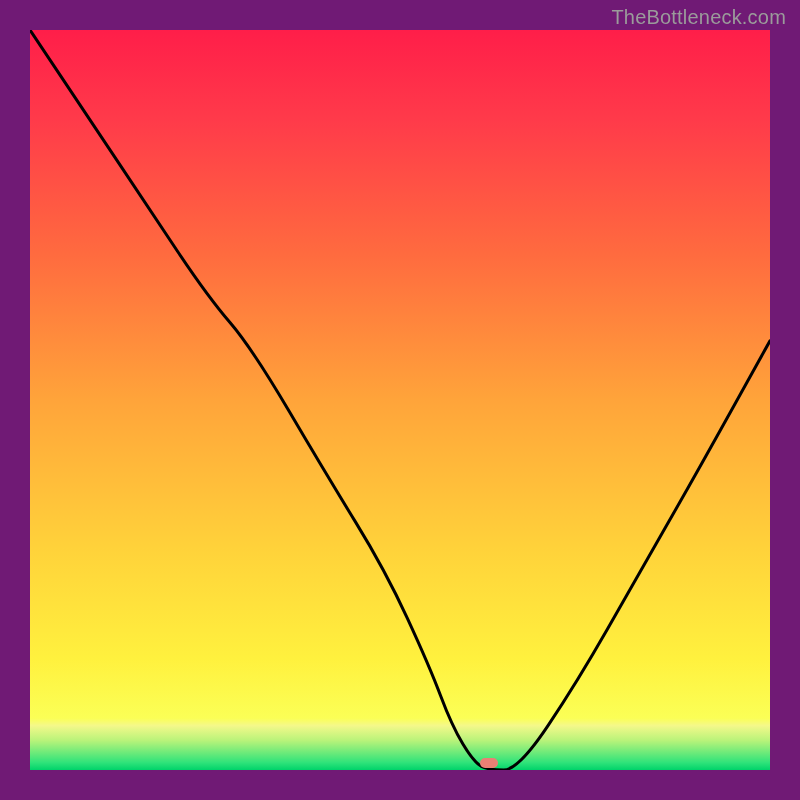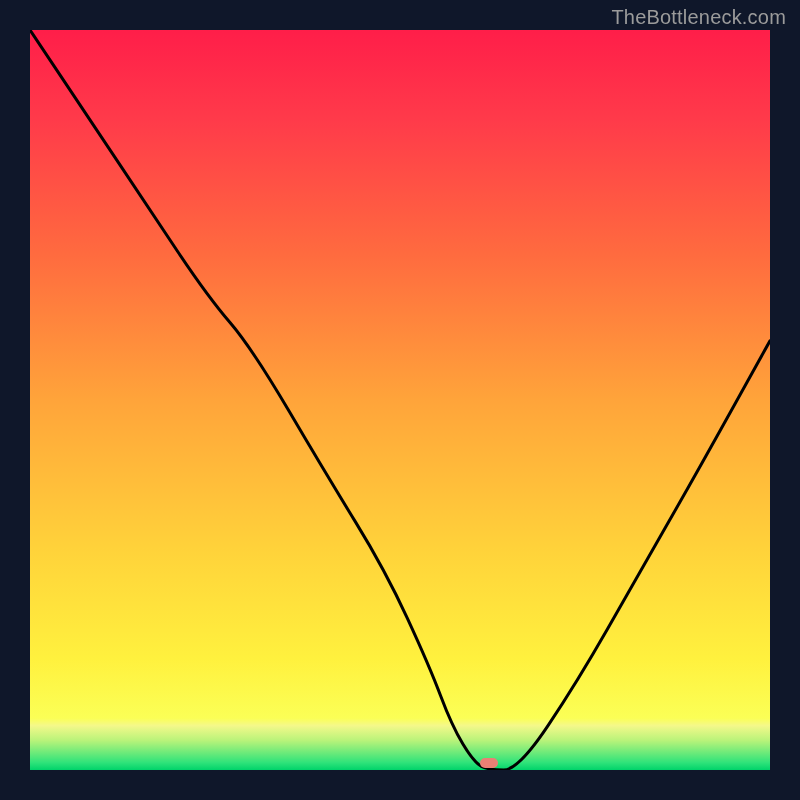--- a/index.html
+++ b/index.html
@@ -9,21 +9,21 @@
     height: 800px;
     background: #000;
     overflow: hidden;
   }
   .frame {
     position: absolute;
     left: 0;
     top: 0;
     width: 800px;
     height: 800px;
-    background: #0f172a;
+    background: #701a75;
   }
   .plot {
     position: absolute;
     left: 30px;
     top: 30px;
     width: 740px;
     height: 740px;
     overflow: hidden;
   }
   .gradient {

